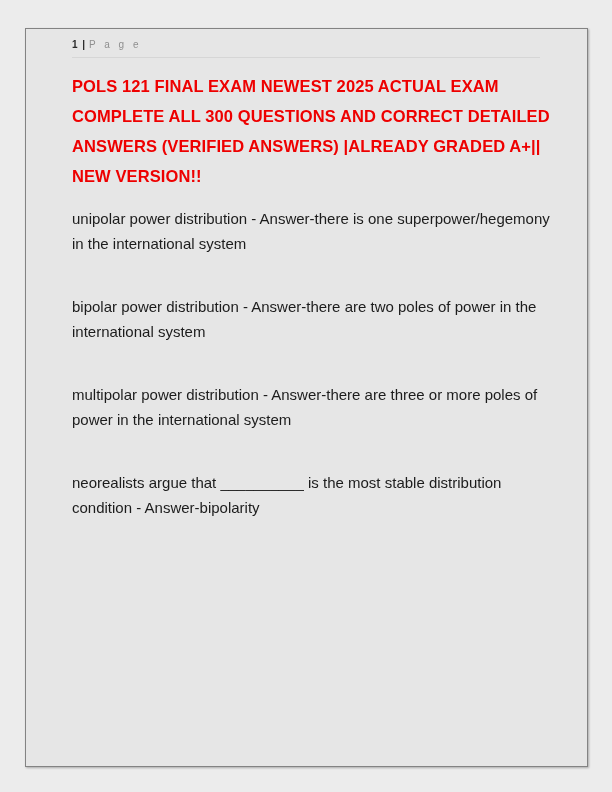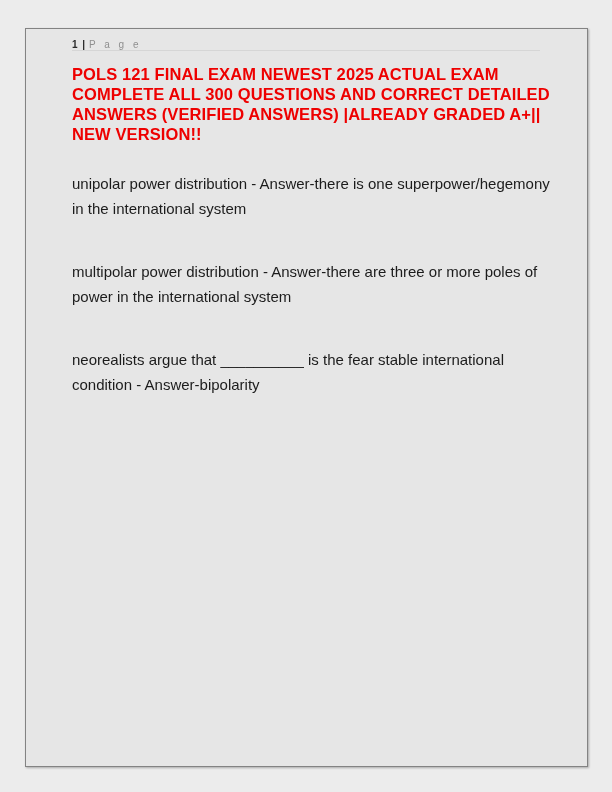--- a/index.html
+++ b/index.html
@@ -16,21 +16,21 @@
     top: 28px;
     width: 563px;
     height: 739px;
     background: #e6e6e6;
     border: 1px solid #838383;
     box-shadow: 1px 1px 2px rgba(0,0,0,0.28);
     padding: 0 47px 0 46px;
   }
   .page-header {
     padding-top: 10px;
-    padding-bottom: 0;
+    padding-bottom: 7px;
     border-bottom: 1px solid #d6d6d6;
     font-size: 10px;
     color: #8a8a8a;
     white-space: nowrap;
   }
   .page-header .num {
     font-weight: bold;
     color: #2a2a2a;
     letter-spacing: 1px;
   }
@@ -40,26 +40,26 @@
     margin: 0 1px;
   }
   .page-header .lbl {
     letter-spacing: 3px;
     color: #8f8f8f;
   }
   .doc-title {
     margin-top: 13px;
     font-size: 16.5px;
     font-weight: bold;
-    line-height: 20px;
+    line-height: 30px;
     letter-spacing: 0.1px;
     width: 478px;
   }
   .qa {
-    margin-top: 28px;
+    margin-top: 16px;
   }
   .qa p {
     font-size: 15px;
     line-height: 24.5px;
     color: #1c1c1c;
     margin-bottom: 39px;
     width: 478px;
   }
 </style>
 </head>
@@ -70,17 +70,18 @@
   <div class="page-header">
     <span class="num">1</span>
     <span class="sep">|</span>
     <span class="lbl">P a g e</span>
   </div>
 
   <div class="doc-title" style="color: rgb(238, 0, 0);">POLS 121 FINAL EXAM NEWEST 2025 ACTUAL EXAM COMPLETE ALL 300 QUESTIONS AND CORRECT DETAILED ANSWERS (VERIFIED ANSWERS) |ALREADY GRADED A+|| NEW VERSION!!</div>
 
   <div class="qa">
     <p>unipolar power distribution - Answer-there is one superpower/hegemony in the international system</p>
+    <p>bipolar power distribution - Answer-there are two poles of power in the international system</p>
     <p>multipolar power distribution - Answer-there are three or more poles of power in the international system</p>
-    <p>neorealists argue that __________ is the fear stable international condition - Answer-bipolarity</p>
+    <p>neorealists argue that __________ is the most stable distribution condition - Answer-bipolarity</p>
   </div>
 
 </div>
 
 </body></html>

